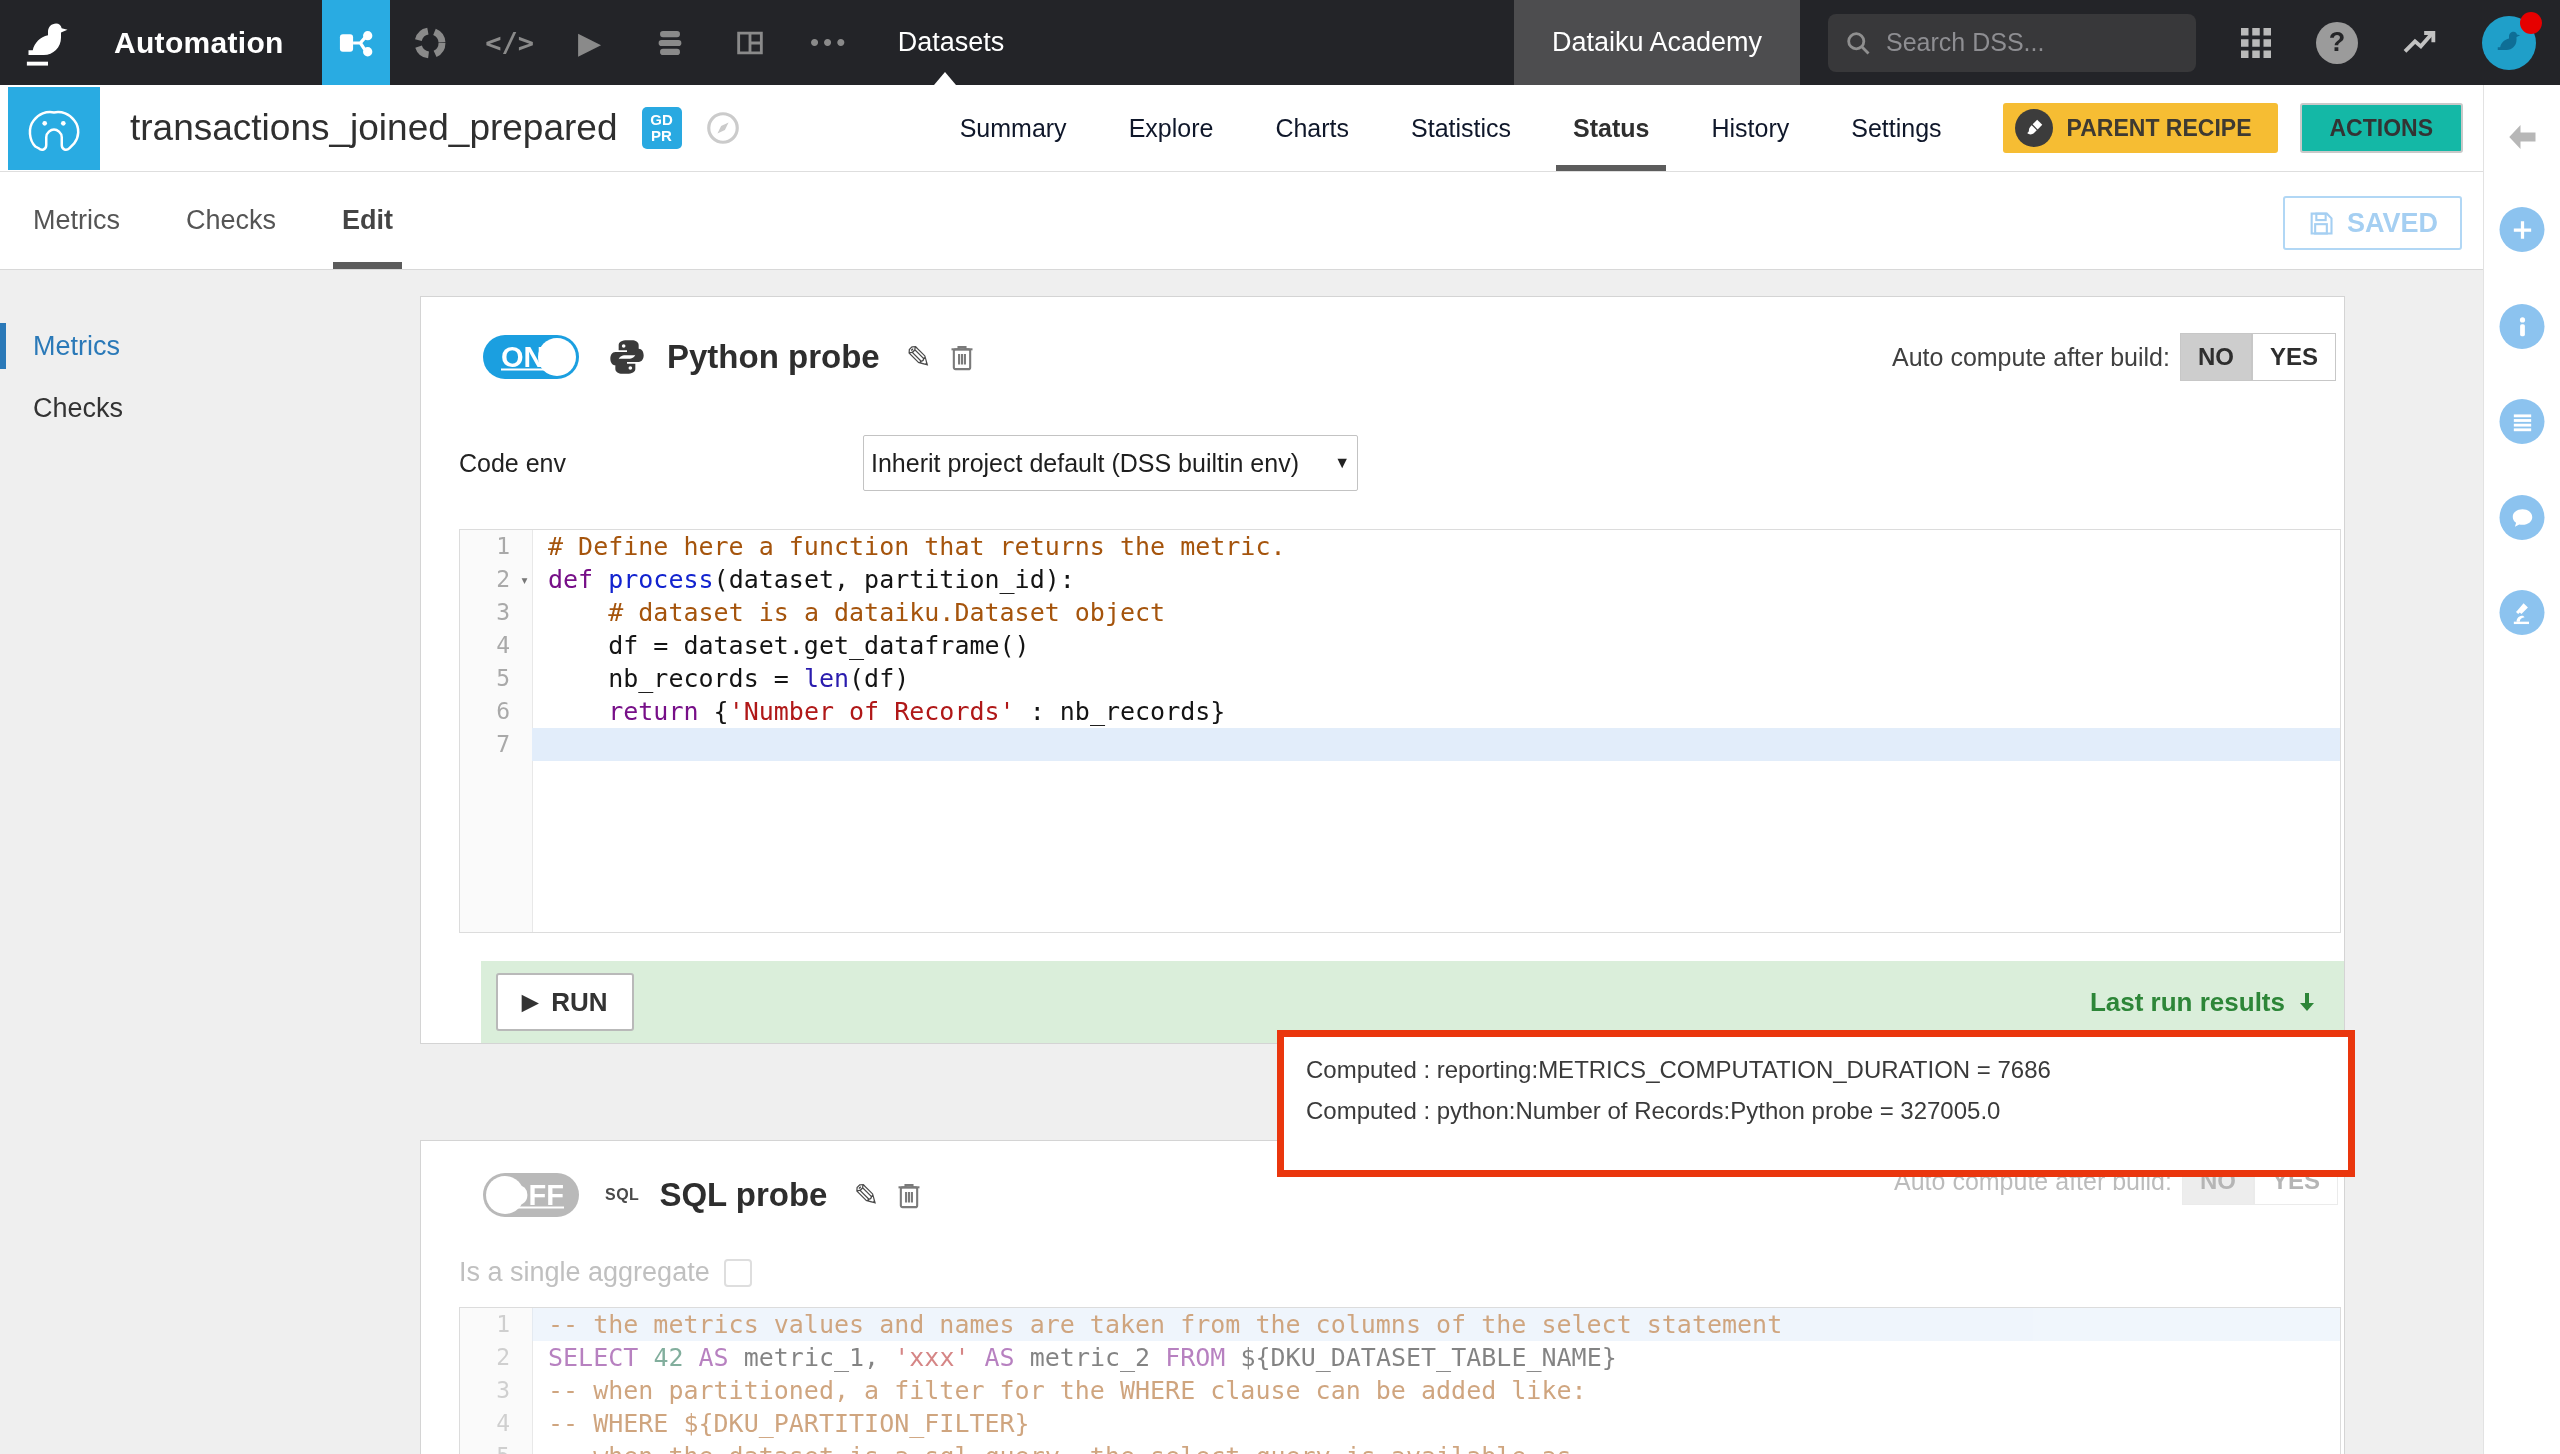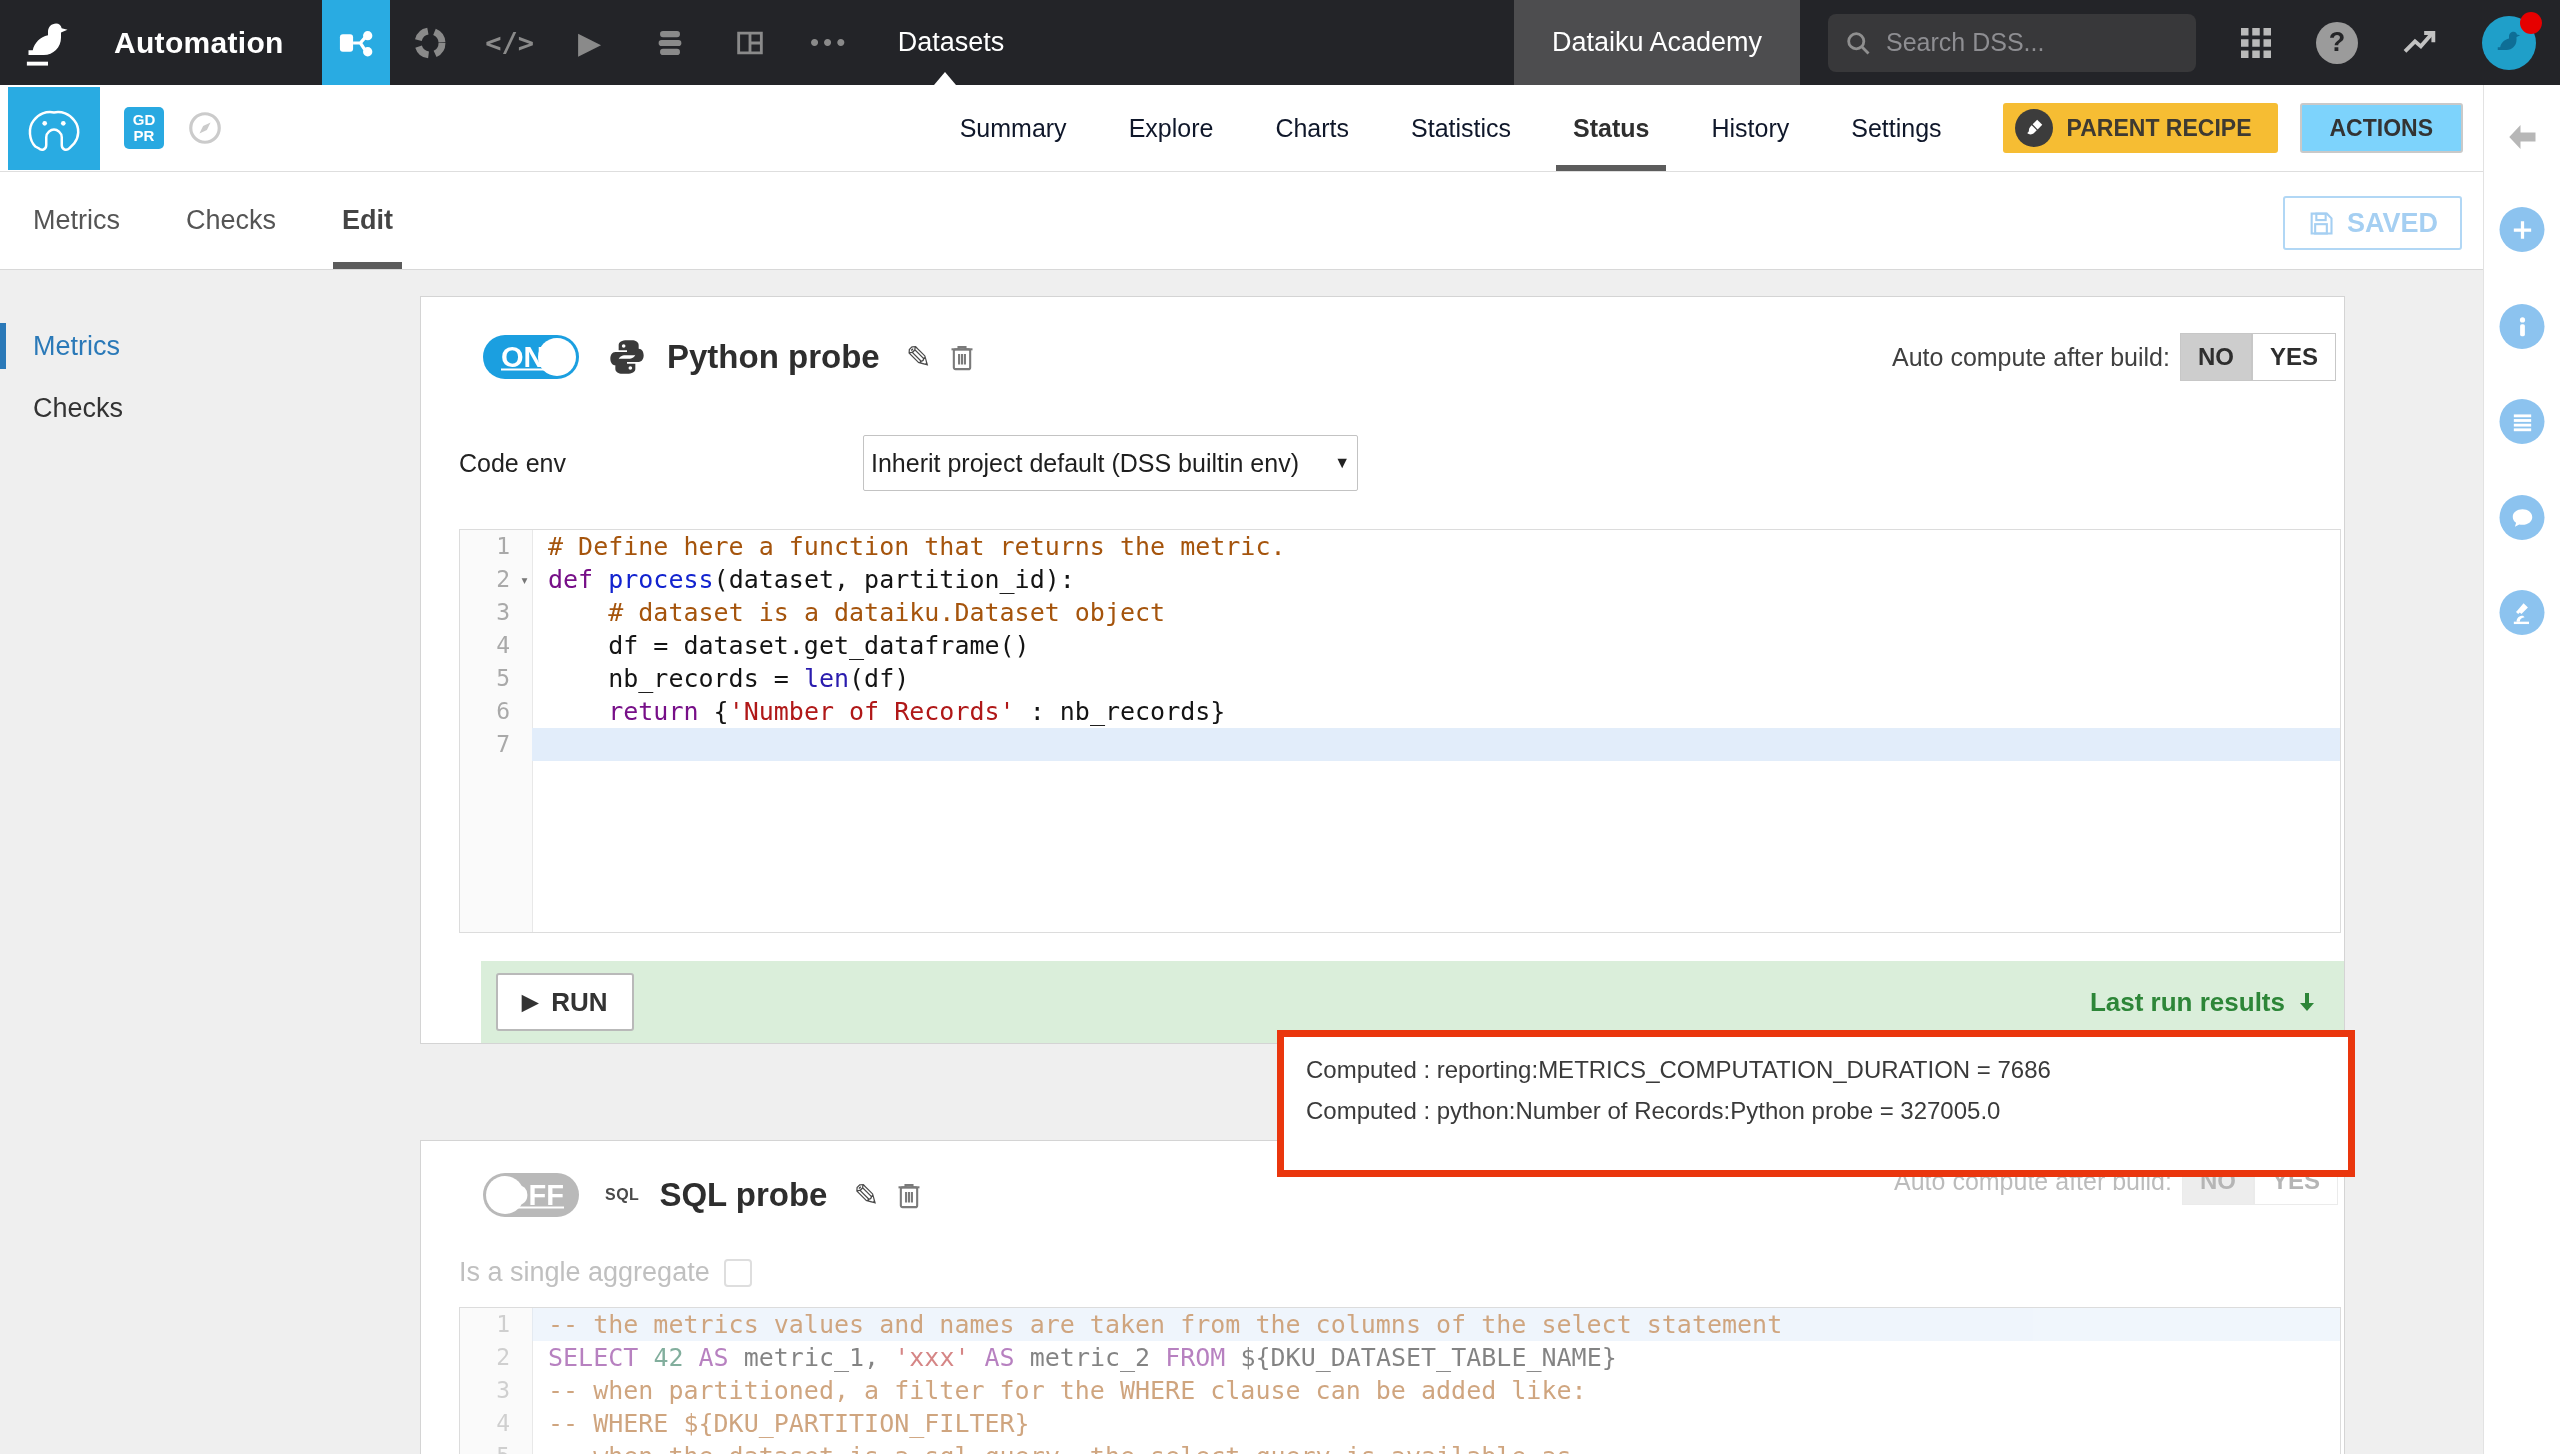--- a/index.html
+++ b/index.html
@@ -48,21 +48,21 @@
   .tabs{margin-left:auto;display:flex;align-items:center;height:100%;}
   .tab{height:100%;display:flex;align-items:center;padding:0 31px;font-size:25px;color:#0f172a;
     position:relative;cursor:pointer;white-space:nowrap;}
   .tab.active{color:#2f2f2f;font-weight:700;}
   .tab.active::after{content:"";position:absolute;left:14px;right:14px;bottom:0;height:6px;background:#5c5c5c;}
   .parent-recipe{margin-left:30px;height:50px;padding:0 26px 0 12px;background:#f6bd33;border:none;
     border-radius:3px;display:flex;align-items:center;gap:14px;font-weight:700;font-size:23px;
     color:#3e3a32;font-family:inherit;cursor:pointer;}
   .pr-ico{width:38px;height:38px;border-radius:50%;background:#3c3c3c;display:flex;
     align-items:center;justify-content:center;}
-  .actions{margin:0 20px 0 22px;height:50px;padding:0 28px;background:#7dd3fc;border:2px solid #c9c9c9;
+  .actions{margin:0 20px 0 22px;height:50px;padding:0 28px;background:#14b8a6;border:2px solid #c9c9c9;
     border-radius:3px;font-weight:700;font-size:23px;color:#333;font-family:inherit;cursor:pointer;}
 
   
   .subtabbar{position:absolute;top:172px;left:0;right:77px;height:98px;background:#fff;
     border-bottom:1px solid #d8d8d8;display:flex;align-items:center;padding-left:33px;z-index:27;}
   .subtab{font-size:27px;color:#555;margin-right:66px;height:100%;display:flex;align-items:center;
     position:relative;cursor:pointer;}
   .subtab.active{color:#444;font-weight:700;}
   .subtab.active::after{content:"";position:absolute;left:-9px;right:-9px;bottom:0;height:7px;background:#5c5c5c;}
   .savedbtn{position:absolute;right:21px;top:24px;height:54px;padding:0 22px;background:#fff;
@@ -239,20 +239,21 @@
 <div class="nav-notch"></div>
 
 <div class="titlebar">
   <div class="ds-tile">
     <svg width="62" height="56" viewBox="0 0 40 36" fill="none" stroke="#fff" stroke-width="1.6">
         <path d="M8 30 C4 26 3 18 7 13 C10 9 15 7 20 8 C25 7 30 9 33 13 C37 18 36 24 33 28 L30 31 C28 33 25 32 25 29 L25 24 C25 21 22 19 20 19 C18 19 15 21 15 24 L15 29 C15 32 12 33 10 31 Z"></path>
         <circle cx="14" cy="15" r="1.5" fill="#fff" stroke="none"></circle>
         <circle cx="26" cy="15" r="1.5" fill="#fff" stroke="none"></circle>
       </svg>
   </div>
+  <h1>transactions_joined_prepared</h1>
   <div class="gdpr">
     <span>GD</span>
     <span>PR</span>
   </div>
   <span class="compass">
     <svg width="38" height="38" viewBox="0 0 24 24" fill="none" stroke="#cbcbcb" stroke-width="2">
         <circle cx="12" cy="12" r="9"></circle>
         <path d="M8.5 15.5 L10.8 10.8 L15.5 8.5 L13.2 13.2 Z" fill="#cbcbcb" stroke="none"></path>
       </svg>
   </span>

